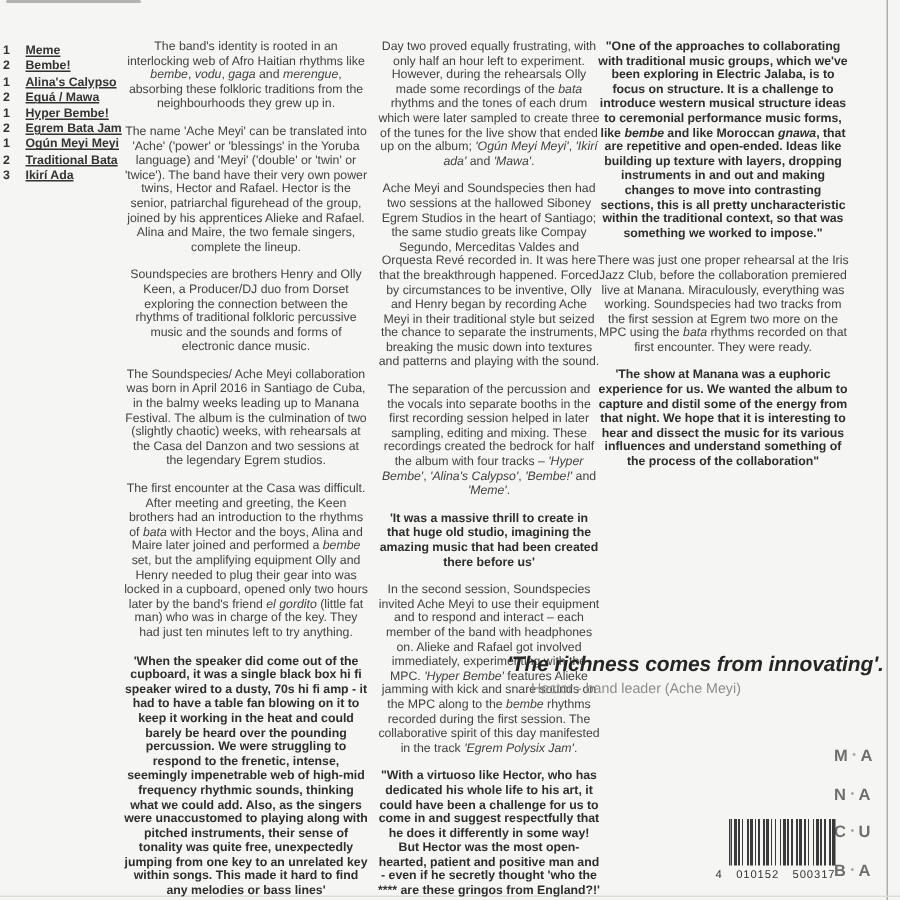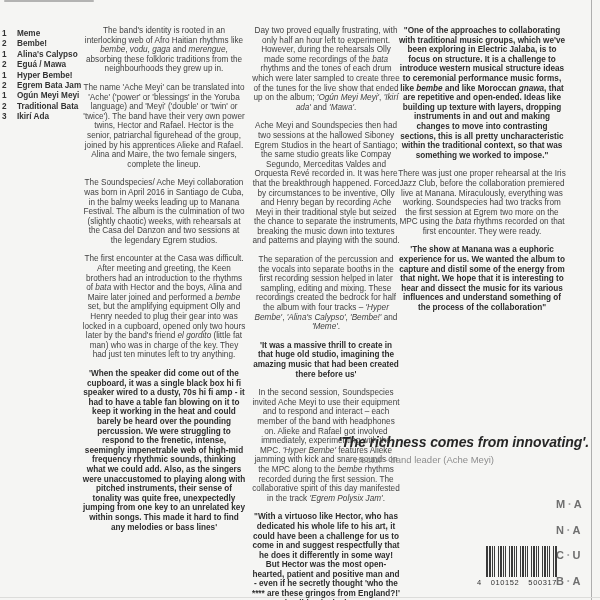--- a/index.html
+++ b/index.html
@@ -11,21 +11,21 @@
   }
   .page{position:absolute;inset:0;}
 
   
   .smudge-top{position:absolute;left:4px;top:0;width:90px;height:2px;background:#8f8f8f;opacity:.65;border-radius:2px;}
   .edge-right{position:absolute;top:0;bottom:0;right:8px;width:1px;background:#aeaeae;}
   .edge-bottom{position:absolute;left:0;right:0;bottom:2px;height:1px;background:#dcdcda;}
 
   
   .tracklist{position:absolute;left:2px;top:29px;font-size:8.2px;line-height:10.4px;font-weight:bold;color:#333;}
-  .track{white-space:nowrap;}
+  .track{white-space:nowrap;text-decoration:underline;}
   .tnum{display:inline-block;width:8px;}
   .ttitle{margin-left:7px;}
 
   
   .col{position:absolute;top:26px;text-align:center;color:#424242;font-size:8.2px;line-height:9.6px;}
   .col p{margin:0 0 9px 0;}
   .col p.bold{font-weight:bold;color:#2e2e2e;}
   .col i{font-style:italic;}
   .col1{left:82px;width:164px;}
   .col2{left:252px;width:148px;}
@@ -72,20 +72,21 @@
     <div class="track"><span class="tnum">1</span><span class="ttitle">Hyper Bembe!</span></div>
     <div class="track"><span class="tnum">2</span><span class="ttitle">Egrem Bata Jam</span></div>
     <div class="track"><span class="tnum">1</span><span class="ttitle">Ogún Meyi Meyi</span></div>
     <div class="track"><span class="tnum">2</span><span class="ttitle">Traditional Bata</span></div>
     <div class="track"><span class="tnum">3</span><span class="ttitle">Ikirí Ada</span></div>
   </div>
 
   <div class="col col1">
     <p><span>The band's identity is rooted in an interlocking web of Afro Haitian rhythms like </span><i>bembe</i><span>, </span><i>vodu</i><span>, </span><i>gaga</i><span> and </span><i>merengue</i><span>, absorbing these folkloric traditions from the neighbourhoods they grew up in.</span></p>
     <p><span>The name 'Ache Meyi' can be translated into 'Ache' ('power' or 'blessings' in the Yoruba language) and 'Meyi' ('double' or 'twin' or 'twice'). The band have their very own power twins, Hector and Rafael.  Hector is the senior, patriarchal figurehead of the group, joined by his apprentices Alieke and Rafael. Alina and Maire, the two female singers, complete the lineup.</span></p>
+    <p><span>Soundspecies are brothers Henry and Olly Keen, a Producer/DJ duo from Dorset exploring the connection between the rhythms of traditional folkloric percussive music and the sounds and forms of electronic dance music.</span></p>
     <p><span>The Soundspecies/ Ache Meyi collaboration was born in April 2016 in Santiago de Cuba, in the balmy weeks leading up to Manana Festival. The album is the culmination of two (slightly chaotic) weeks, with rehearsals at the Casa del Danzon and two sessions at the legendary Egrem studios.</span></p>
     <p><span>The first encounter at the Casa was difficult. After meeting and greeting, the Keen brothers had an introduction to the rhythms of </span><i>bata</i><span> with Hector and the boys, Alina and Maire later joined and performed a </span><i>bembe</i><span> set, but the amplifying equipment Olly and Henry needed to plug their gear into was locked in a cupboard, opened only two hours later by the band's friend </span><i>el gordito</i><span> (little fat man) who was in charge of the key. They had just ten minutes left to try anything.</span></p>
     <p class="bold"><span>'When the speaker did come out of the cupboard, it was a single black box hi fi speaker wired to a dusty, 70s hi fi amp - it had to have a table fan blowing on it to keep it working in the heat and could barely be heard over the pounding percussion. We were struggling to respond to the frenetic, intense, seemingly impenetrable web of high-mid frequency rhythmic sounds, thinking what we could add. Also, as the singers were unaccustomed to playing along with pitched instruments, their sense of tonality was quite free, unexpectedly jumping from one key to an unrelated key within songs. This made it hard to find any melodies or bass lines'</span></p>
   </div>
 
   <div class="col col2">
     <p><span>Day two proved equally frustrating, with only half an hour left to experiment. However, during the rehearsals Olly made some recordings of the </span><i>bata</i><span> rhythms and the tones of each drum which were later sampled to create three of the tunes for the live show that ended up on the album; </span><i>'Ogún Meyi Meyi'</i><span>, </span><i>'Ikirí ada'</i><span> and </span><i>'Mawa'</i><span>.</span></p>
     <p><span>Ache Meyi and Soundspecies then had two sessions at the hallowed Siboney Egrem Studios in the heart of Santiago; the same studio greats like Compay Segundo, Merceditas Valdes and Orquesta Revé recorded in. It was here that the breakthrough happened. Forced by circumstances to be inventive, Olly and Henry began by recording Ache Meyi in their traditional style but seized the chance to separate the instruments, breaking the music down into textures and patterns and playing with the sound.</span></p>
     <p><span>The separation of the percussion and the vocals into separate booths in the first recording session helped in later sampling, editing and mixing. These recordings created the bedrock for half the album with four tracks – </span><i>'Hyper Bembe'</i><span>, </span><i>'Alina's Calypso'</i><span>, </span><i>'Bembe!'</i><span> and </span><i>'Meme'</i><span>.</span></p>
     <p class="bold"><span>'It was a massive thrill to create in that huge old studio, imagining the amazing music that had been created there before us'</span></p>

